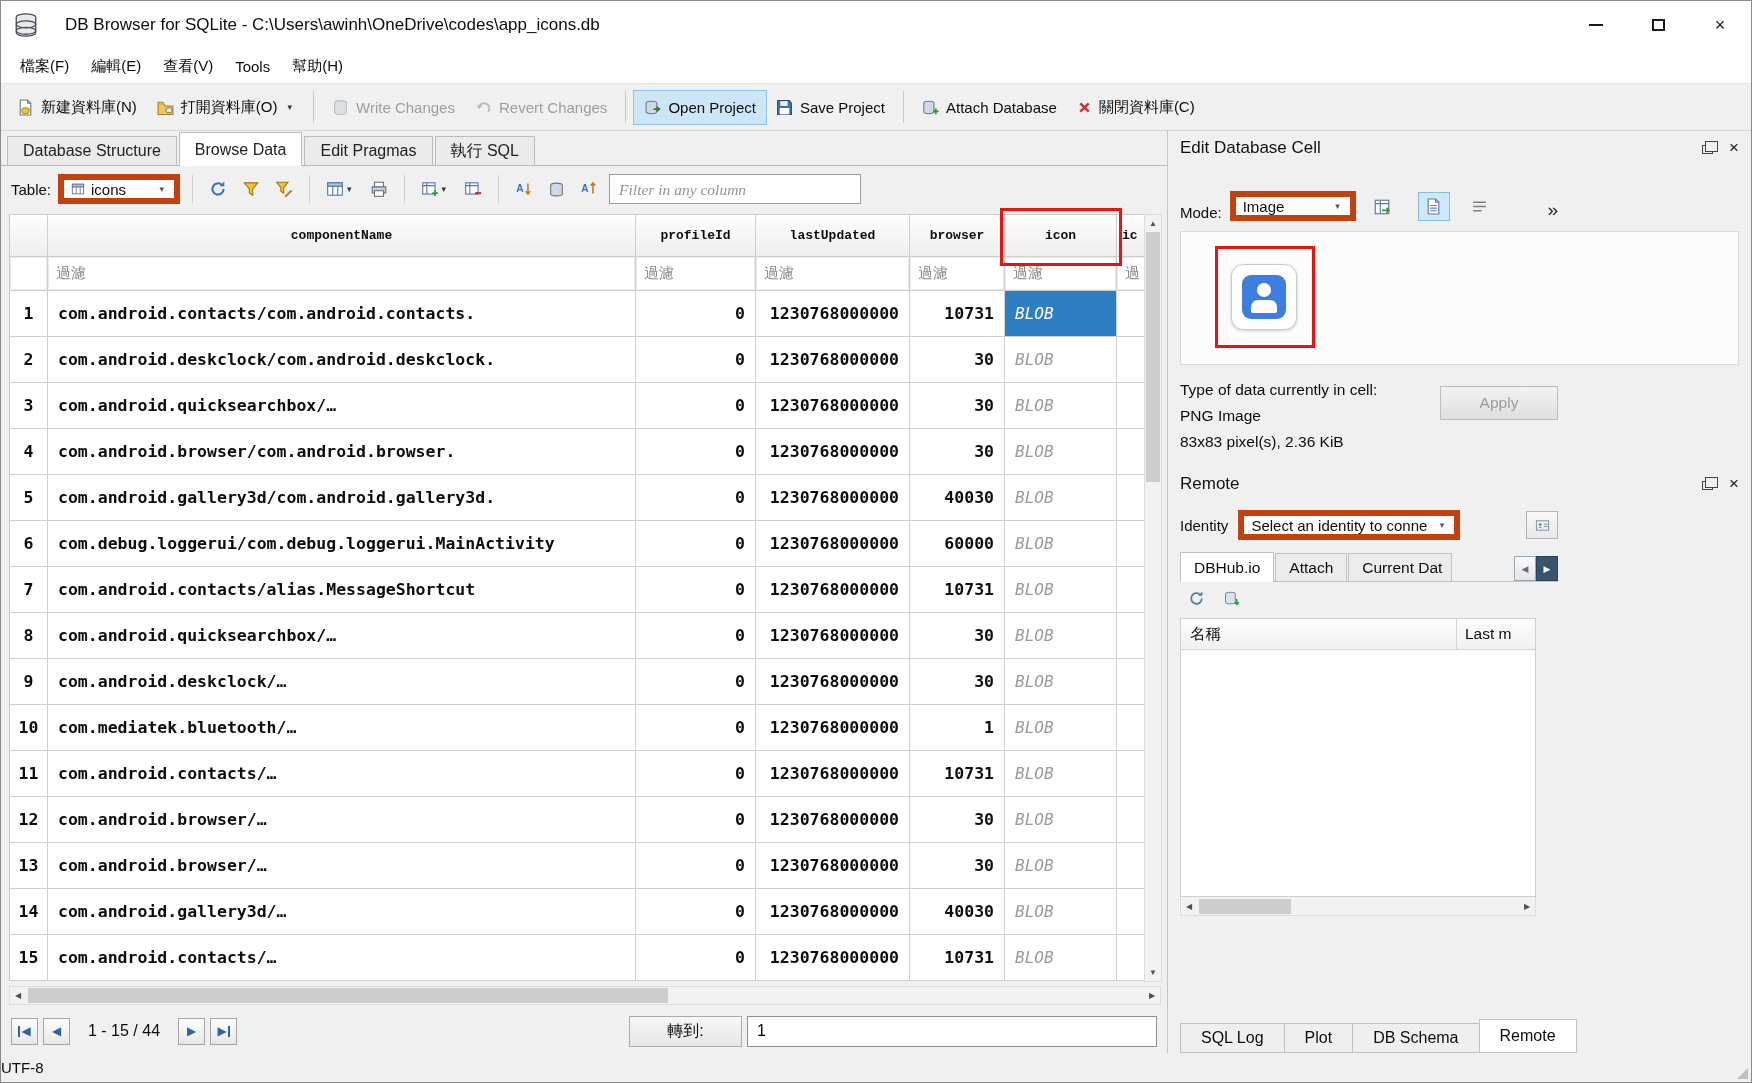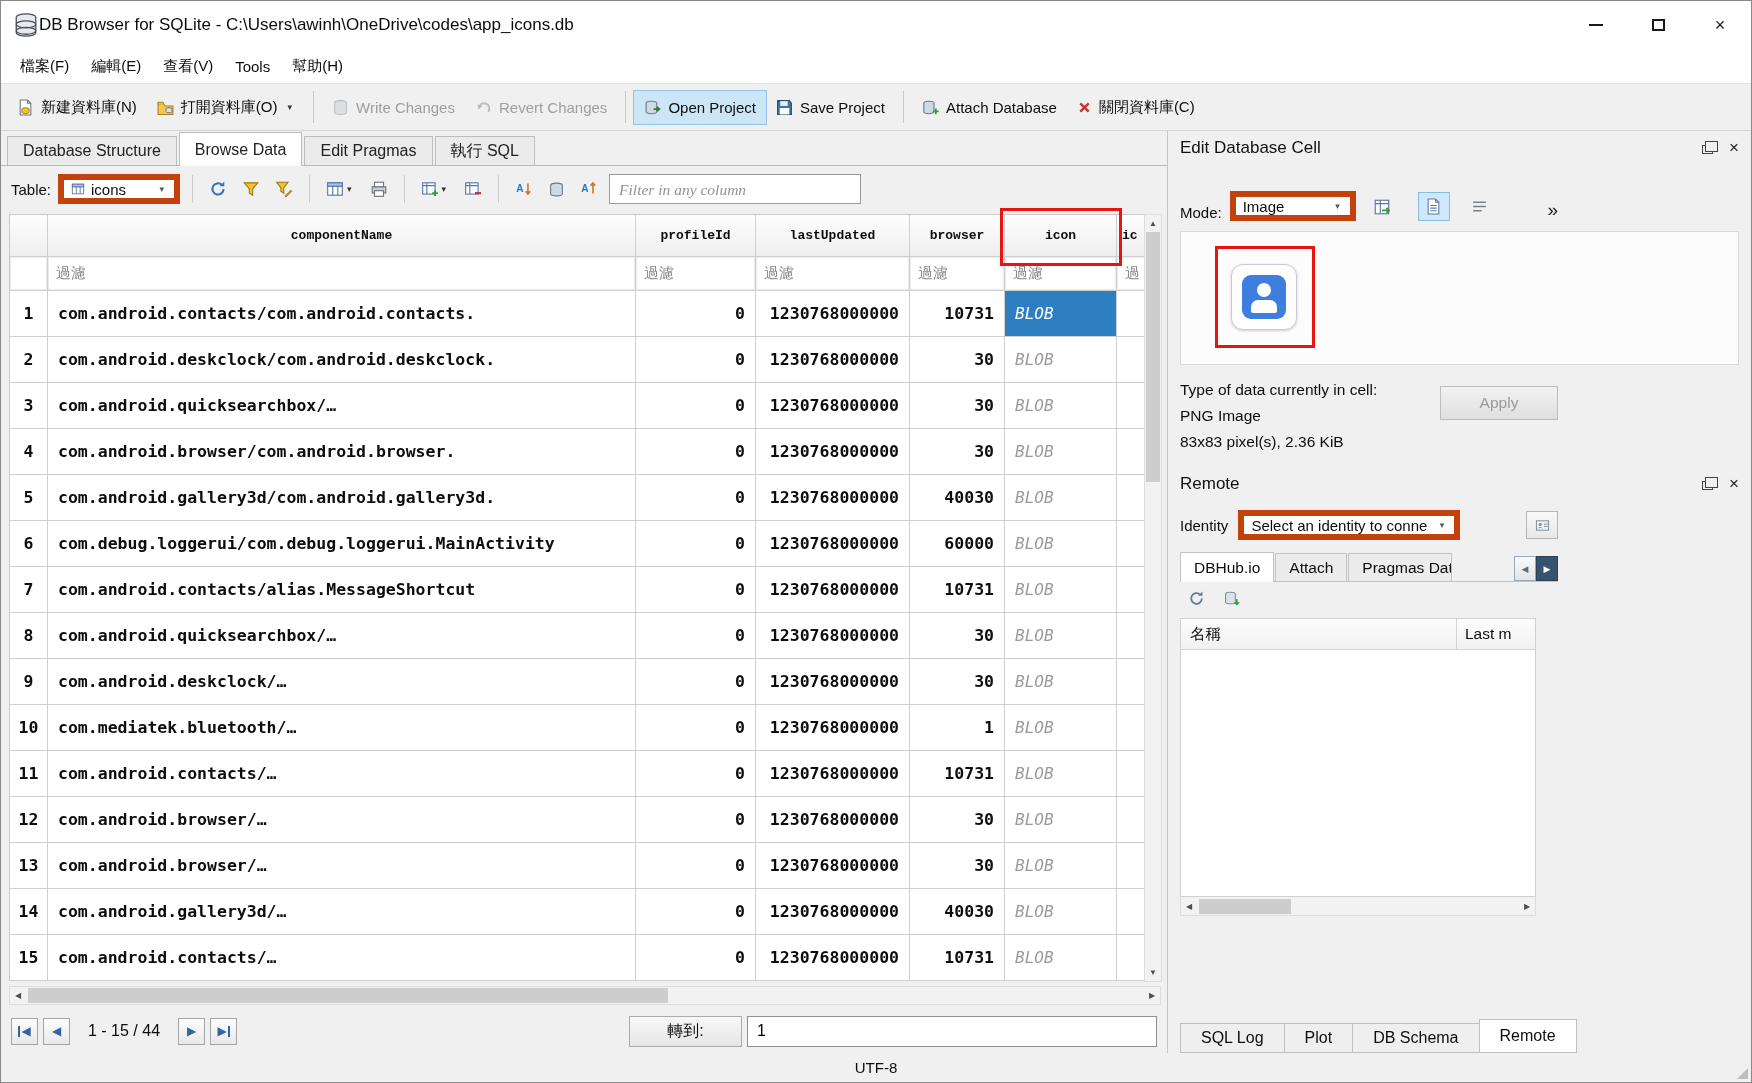--- a/index.html
+++ b/index.html
@@ -1,21 +1,21 @@
 <!DOCTYPE html>
 <html><head>
 <meta charset="utf-8">
 <style>
   *{box-sizing:border-box;margin:0;padding:0}
   html,body{width:1752px;height:1083px;overflow:hidden}
   body{font-family:"Liberation Sans","DejaVu Sans",sans-serif;color:#0d0d0d;background:#f0f0f0;font-size:15px}
   .window{width:100%;height:100%;display:flex;flex-direction:column;border:1px solid #8a8a8a;background:#f0f0f0}
 
   
-  .titlebar{height:48px;background:#fff;display:flex;align-items:center;gap:0;padding-left:12px;flex:none}
+  .titlebar{height:48px;background:#fff;display:flex;align-items:center;gap:26px;padding-left:12px;flex:none}
   .title-text{font-size:17px}
   .win-controls{margin-left:auto;display:flex;height:100%}
   .win-btn{width:62px;display:flex;align-items:center;justify-content:center;color:#1a1a1a;font-size:18px}
   .glyph-min{width:14px;height:2px;background:#1a1a1a}
   .glyph-max{width:13px;height:12px;border:2px solid #1a1a1a}
 
   
   .menubar{height:34px;background:#fff;display:flex;align-items:center;padding-left:8px;flex:none}
   .menu-item{padding:7px 11px;font-size:15px}
 
@@ -127,21 +127,21 @@
   .rt-body{height:246px}
   .remote-hscroll{width:356px;height:19px;background:#f2f2f2;border:1px solid #dcdcdc;border-top:none;display:flex;align-items:center;flex:none}
   .remote-hthumb{width:92px;height:15px;background:#cdcdcd;margin-left:2px}
 
   .panel-spacer{flex:1}
   .bottom-tabs{display:flex;align-items:flex-end;height:34px;flex:none}
   .btab{height:30px;padding:0 20px;background:#efefef;border:1px solid #c0c0c0;margin-right:-1px;display:flex;align-items:center;font-size:16px;white-space:nowrap}
   .btab.active{background:#fff;height:34px}
 
   
-  .statusbar{height:29px;display:flex;align-items:center;justify-content:center;font-size:15px;flex:none;position:relative}
+  .statusbar{height:29px;display:flex;align-items:center;justify-content:flex-start;font-size:15px;flex:none;position:relative}
   .grip{position:absolute;right:3px;bottom:3px;width:0;height:0;border-left:11px solid transparent;border-bottom:11px solid #bfbfbf}
 
   svg{flex:none}
 </style>
 </head>
 <body>
 
 <div class="window">
 
   <div class="titlebar">
@@ -622,21 +622,21 @@
               <rect x="1.5" y="3" width="13" height="10" fill="#eef1f5" stroke="#7d8a99"></rect>
               <circle cx="5.5" cy="7" r="1.6" fill="#7d8a99"></circle>
               <path d="M3.5 11c.4-1.4 3.6-1.4 4 0M9.5 6.5h4M9.5 9h4" stroke="#7d8a99" fill="none"></path>
             </svg>
         </div>
       </div>
 
       <div class="remote-tabs">
         <div class="rtab active">DBHub.io</div>
         <div class="rtab">Attach</div>
-        <div class="rtab cut">Pragmas Dat</div>
+        <div class="rtab cut">Current Dat</div>
         <div class="rtab-arrows">
           <div class="rarrow">◀</div>
           <div class="rarrow dark">▶</div>
         </div>
       </div>
 
       <div class="remote-iconbar">
         <div>
           <svg viewBox="0 0 16 16" width="17" height="17">
               <path d="M13 8a5 5 0 1 1-1.6-3.7" fill="none" stroke="#5f7a99" stroke-width="1.7"></path>

